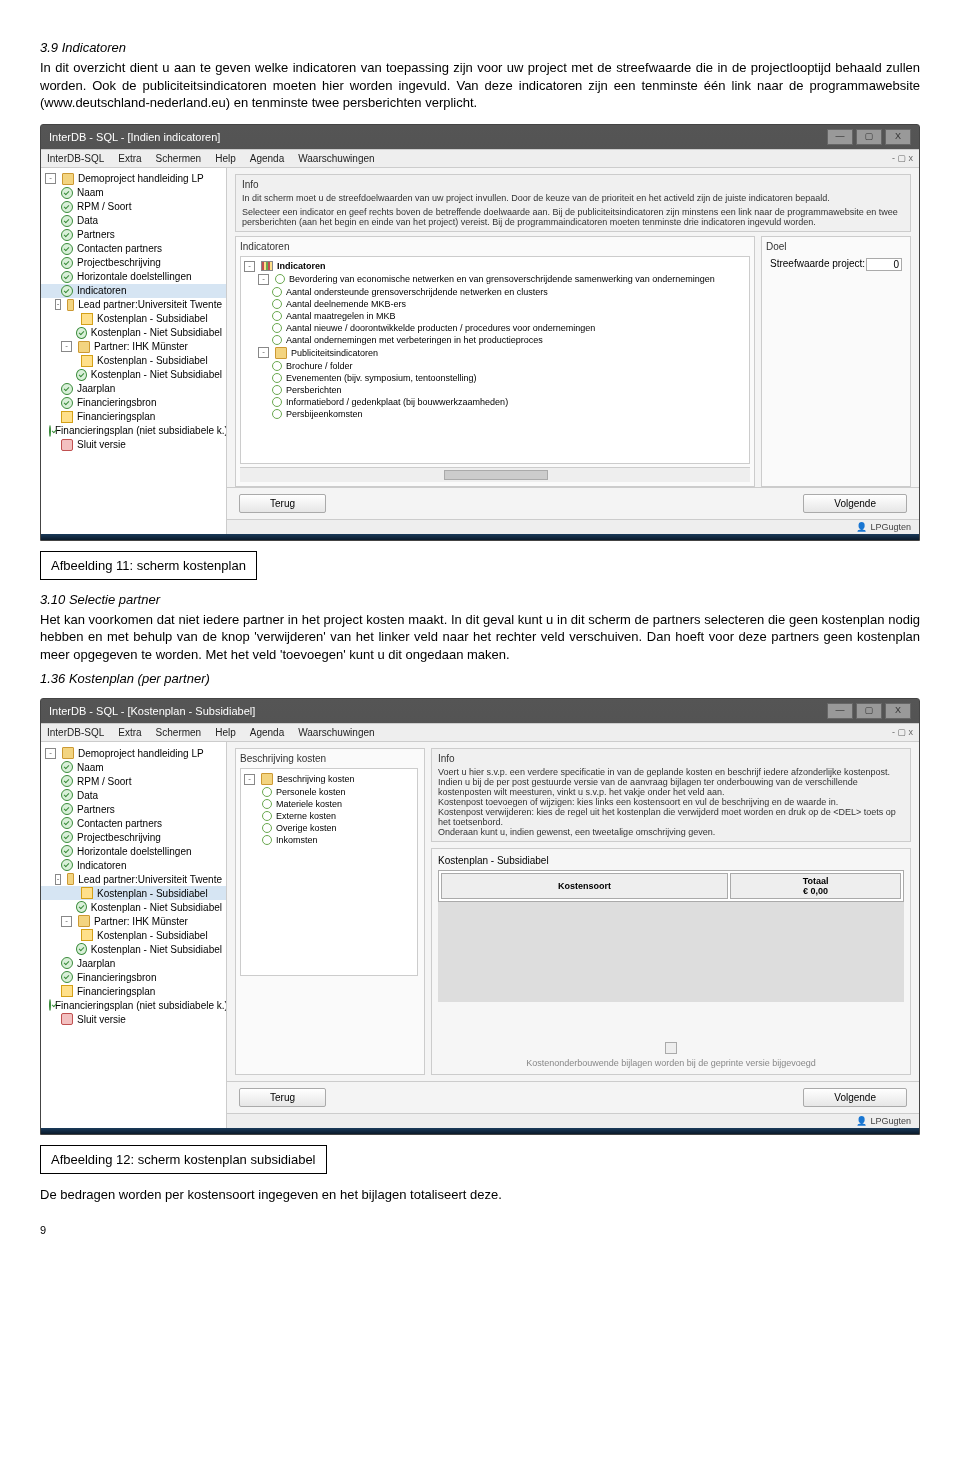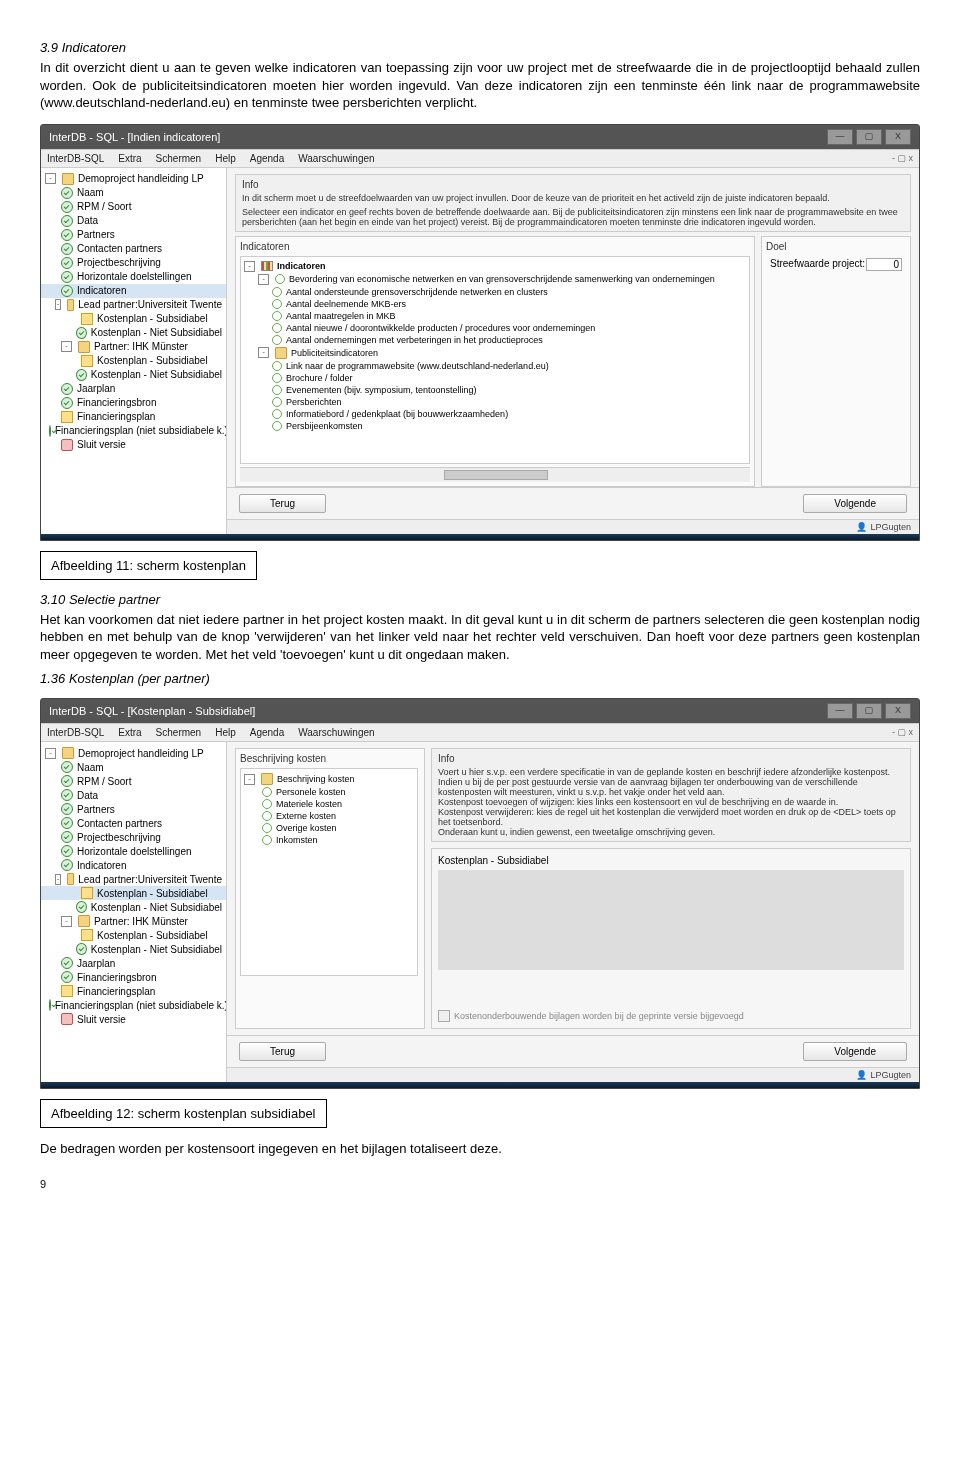--- a/index.html
+++ b/index.html
@@ -59,21 +59,21 @@
   .status-bar { background: #eee; border-top: 1px solid #ccc; font-size: 9px; text-align: right; padding: 2px 8px; color: #444; }
   .task-stub { height: 6px; background: linear-gradient(#1a3a5a,#0b1a2a); }
 
   
   .kost-mid { background:#fff; border:1px solid #ccc; height:200px; padding:3px; font-size:9px; width:170px;}
   .kost-right { flex:1; }
   .kost-panel { border:1px solid #ccc; background:#f6f6f6; padding:6px; font-size:10px; }
   .kost-table { background:#fff; border:1px solid #aaa; width:100%; font-size:9px; }
   .kost-table th { background:#eee; border:1px solid #aaa; padding:2px 6px; font-weight:bold; }
   .kost-blank { height:100px; background:#ddd; }
-  .chkrow { display:flex; align-items:center; gap:4px; color:#888; font-size:9px; margin-top:40px; }
+  .chkrow { display:flex; align-items:center; gap:4px; color:#888; font-size:9px; margin-top:40px;flex-direction:column; }
   .chkbox { width:10px; height:10px; border:1px solid #aaa; background:#eee; }
 </style>
 </head>
 <body>
 
 
 
 
 <div class="section-title">3.9 Indicatoren</div>
 <div class="body-text">In dit overzicht dient u aan te geven welke indicatoren van toepassing zijn voor uw project met de streefwaarde die in de projectlooptijd behaald zullen worden. Ook de publiciteitsindicatoren moeten hier worden ingevuld. Van deze indicatoren zijn een tenminste één link naar de programmawebsite (www.deutschland-nederland.eu) en tenminste twee persberichten verplicht.</div>
@@ -219,21 +219,20 @@
                   <span class="barseg"></span> 
                   <b>Indicatoren</b>
                 </div>
                 <div class="ind-item" style="padding-left:14px"><span class="expander">-</span><span class="circle"></span> Bevordering van economische netwerken en van grensoverschrijdende samenwerking van ondernemingen</div>
                 <div class="ind-item" style="padding-left:28px"><span class="circle"></span> Aantal ondersteunde grensoverschrijdende netwerken en clusters</div>
                 <div class="ind-item" style="padding-left:28px"><span class="circle"></span> Aantal deelnemende MKB-ers</div>
                 <div class="ind-item" style="padding-left:28px"><span class="circle"></span> Aantal maatregelen in MKB</div>
                 <div class="ind-item" style="padding-left:28px"><span class="circle"></span> Aantal nieuwe / doorontwikkelde producten / procedures voor ondernemingen</div>
                 <div class="ind-item" style="padding-left:28px"><span class="circle"></span> Aantal ondernemingen met verbeteringen in het productieproces</div>
                 <div class="ind-item" style="padding-left:14px"><span class="expander">-</span><span class="tree-icon ico-folder"></span> Publiciteitsindicatoren</div>
-                <div class="ind-item" style="padding-left:28px"><span class="circle"></span> Link naar de programmawebsite (www.deutschland-nederland.eu)</div>
                 <div class="ind-item" style="padding-left:28px"><span class="circle"></span> Brochure / folder</div>
                 <div class="ind-item" style="padding-left:28px"><span class="circle"></span> Evenementen (bijv. symposium, tentoonstelling)</div>
                 <div class="ind-item" style="padding-left:28px"><span class="circle"></span> Persberichten</div>
                 <div class="ind-item" style="padding-left:28px"><span class="circle"></span> Informatiebord / gedenkplaat (bij bouwwerkzaamheden)</div>
                 <div class="ind-item" style="padding-left:28px"><span class="circle"></span> Persbijeenkomsten</div>
               </div>
             <div class="scroll-stub"></div>
           </div>
           <div class="group doel-col">
             <div class="group-title">Doel</div>
@@ -406,20 +405,28 @@
           <div class="kost-right">
             <div class="info-box" style="margin:0 0 6px 0">
               <div class="ibtitle">Info</div>
               <div style="white-space:pre-line">Voert u hier s.v.p. een verdere specificatie in van de geplande kosten en beschrijf iedere afzonderlijke kostenpost. Indien u bij de per post gestuurde versie van de aanvraag bijlagen ter onderbouwing van de verschillende kostenposten wilt meesturen, vinkt u s.v.p. het vakje onder het veld aan.
 Kostenpost toevoegen of wijzigen: kies links een kostensoort en vul de beschrijving en de waarde in.
 Kostenpost verwijderen: kies de regel uit het kostenplan die verwijderd moet worden en druk op de &lt;DEL&gt; toets op het toetsenbord.
 Onderaan kunt u, indien gewenst, een tweetalige omschrijving geven.</div>
             </div>
             <div class="kost-panel">
               <div style="margin-bottom:4px">Kostenplan - Subsidiabel</div>
+              <table class="kost-table">
+                <tbody>
+                    <tr>
+                  <th>Kostensoort</th>
+                  <th><span>Totaal</span><br><span>€ 0,00</span></th>
+                </tr>
+              </tbody>
+                </table>
               <div class="kost-blank"></div>
               <div class="chkrow">
                 <div class="chkbox"></div>
                 <span>Kostenonderbouwende bijlagen worden bij de geprinte versie bijgevoegd</span>
               </div>
             </div>
           </div>
         </div>
         <div style="flex:1"></div>
         <div class="footer-btns">

